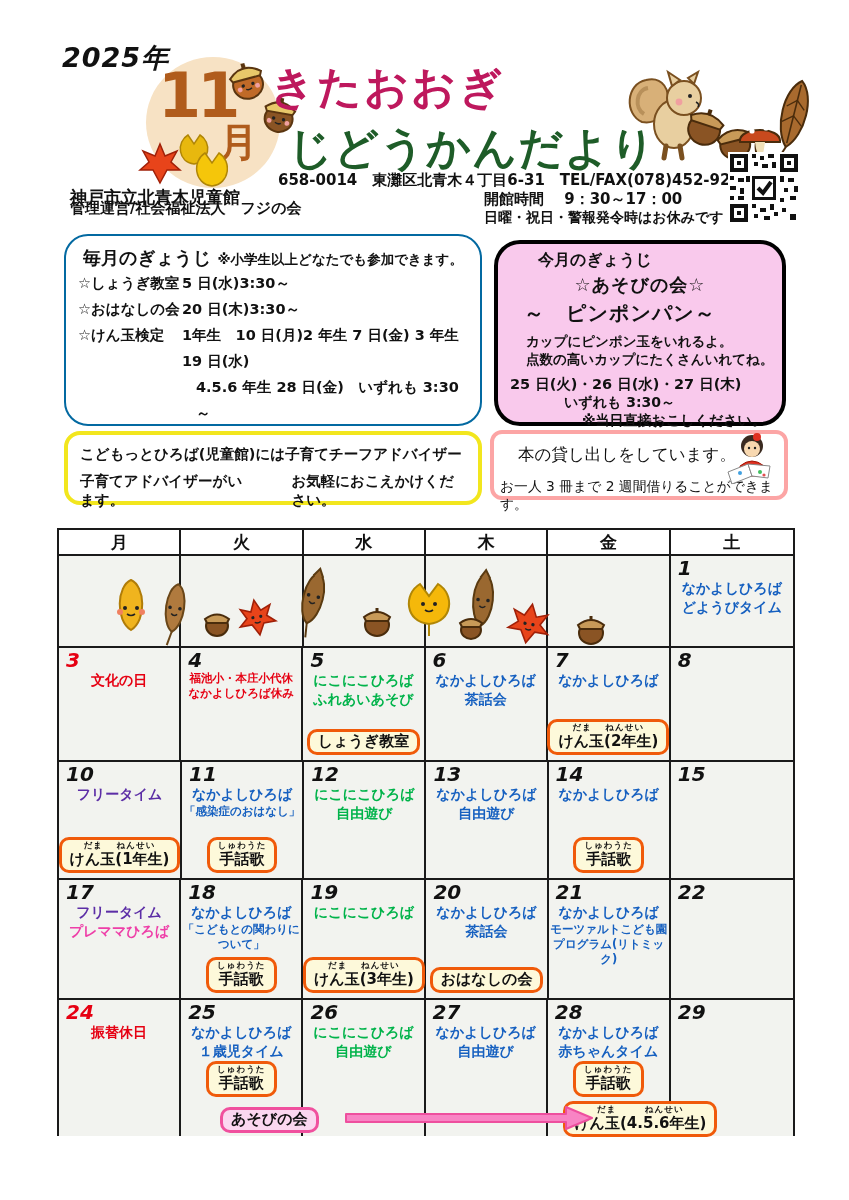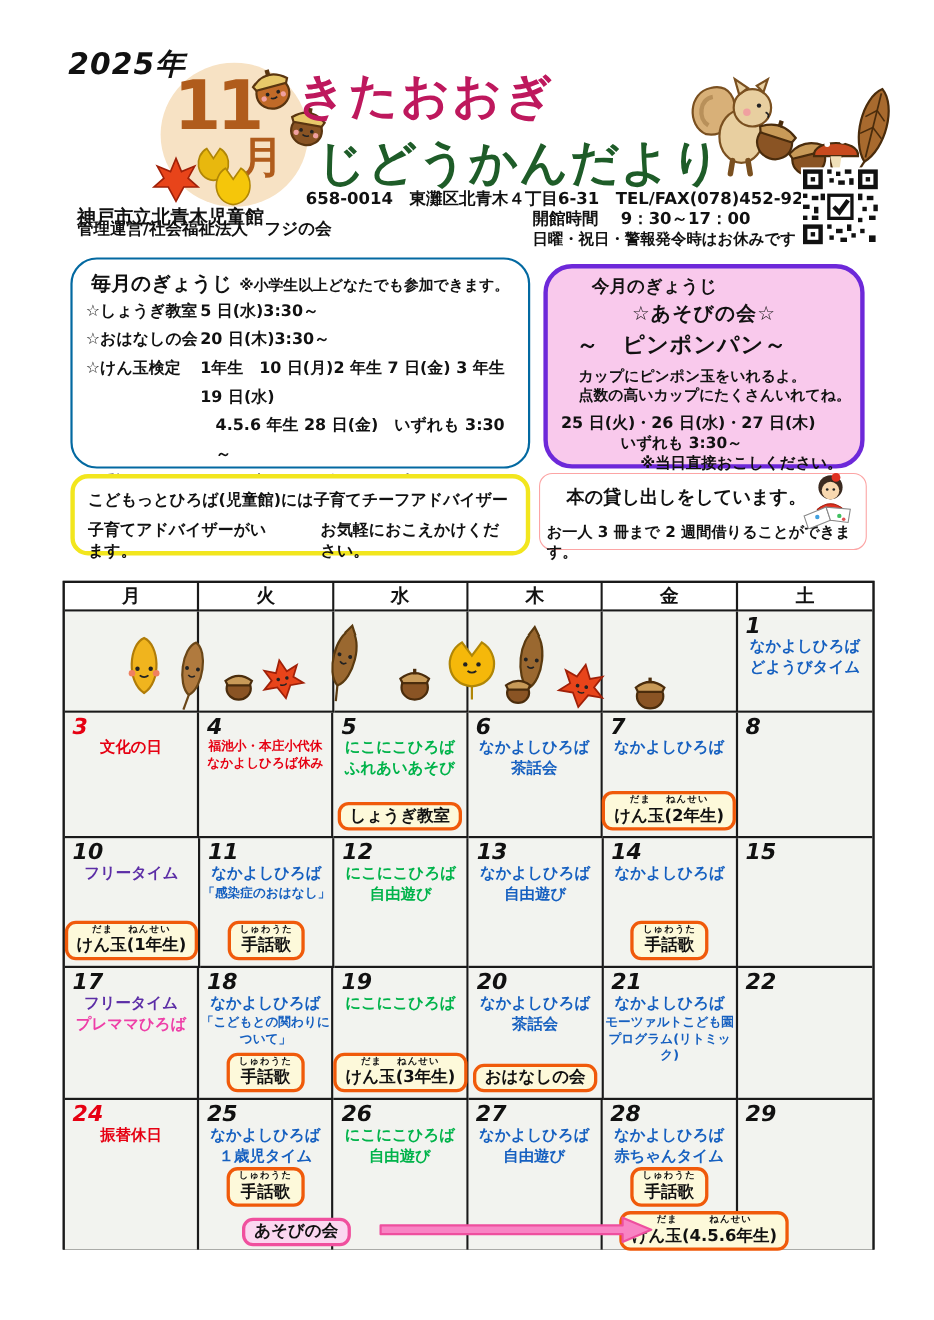--- a/index.html
+++ b/index.html
@@ -22,34 +22,34 @@
   .circle-acorns{position:absolute;left:218px;top:55px;}
   .circle-leaves{position:absolute;left:138px;top:130px;}
   
   .box{position:absolute;box-sizing:border-box;background:#fff;}
   .monthly-box{left:64px;top:234px;width:418px;height:192px;border:2px solid #0369a1;border-radius:24px;padding:8px 12px 0 12px;}
   .monthly-title{text-align:center;font-size:18px;font-weight:bold;margin-top:2px;}
   .monthly-title .note{font-size:13.5px;}
   .mi{display:flex;font-size:14.5px;font-weight:bold;line-height:26px;}
   .mi .nm{width:104px;flex:none;}
   .mi2{margin-left:118px;font-size:14.5px;font-weight:bold;line-height:26px;}
-  .pink-box{left:494px;top:240px;width:292px;height:186px;border:4px solid #6d28d9;border-radius:26px;background:#f9c9ec;padding:6px 8px 0 8px;font-weight:bold;}
+  .pink-box{left:494px;top:240px;width:292px;height:186px;border:4px solid #000000;border-radius:26px;background:#f9c9ec;padding:6px 8px 0 8px;font-weight:bold;}
   .pb-title{font-size:16px;margin-left:32px;}
   .pb-sub{font-size:18px;text-align:center;margin-top:2px;letter-spacing:1px;}
   .pb-event{font-size:20px;margin-left:18px;margin-top:3px;letter-spacing:1px;}
   .pb-d1{font-size:13.5px;margin-left:20px;margin-top:6px;}
   .pb-d2{font-size:13.5px;margin-left:20px;}
   .pb-dates{font-size:14.5px;margin-left:4px;margin-top:6px;}
   .pb-time{font-size:14px;margin-left:58px;}
   .pb-note{font-size:14px;margin-left:76px;}
   .yellow-box{left:64px;top:431px;width:418px;height:74px;border:4px solid #f2e61e;border-radius:16px;padding:8px 12px 0 12px;font-weight:bold;font-size:14.5px;}
   .yb-l1{margin-top:2px;}
   .yb-l2{margin-top:8px;display:flex;}
   .yb-l2 .gap{width:44px;}
-  .book-box{left:490px;top:430px;width:298px;height:70px;border:1px solid #fca5a5;border-radius:12px;padding:6px 6px 0 6px;font-weight:bold;}
+  .book-box{left:490px;top:430px;width:298px;height:70px;border:4px solid #fca5a5;border-radius:12px;padding:6px 6px 0 6px;font-weight:normal;}
   .bb-l1{font-size:16.5px;margin-left:18px;margin-top:4px;}
   .bb-l2{font-size:13.8px;margin-top:12px;}
   .girl{position:absolute;right:4px;top:-2px;}
   
   .calendar{position:absolute;left:57px;top:528px;width:738px;height:608px;border:2px solid #1a1a1a;box-sizing:border-box;background:#1a1a1a;}
   .cal-row{display:flex;}
   .h-cell{width:123px;box-sizing:border-box;background:#fff;border-right:2px solid #1a1a1a;border-bottom:2px solid #1a1a1a;
           text-align:center;font-size:17px;font-weight:bold;line-height:24px;height:26px;}
   .cal-row .h-cell:last-child,.cal-row .cell:last-child{border-right:none;}
   .cell{width:123px;box-sizing:border-box;background:#f2f3ef;border-right:2px solid #1a1a1a;border-bottom:2px solid #1a1a1a;

